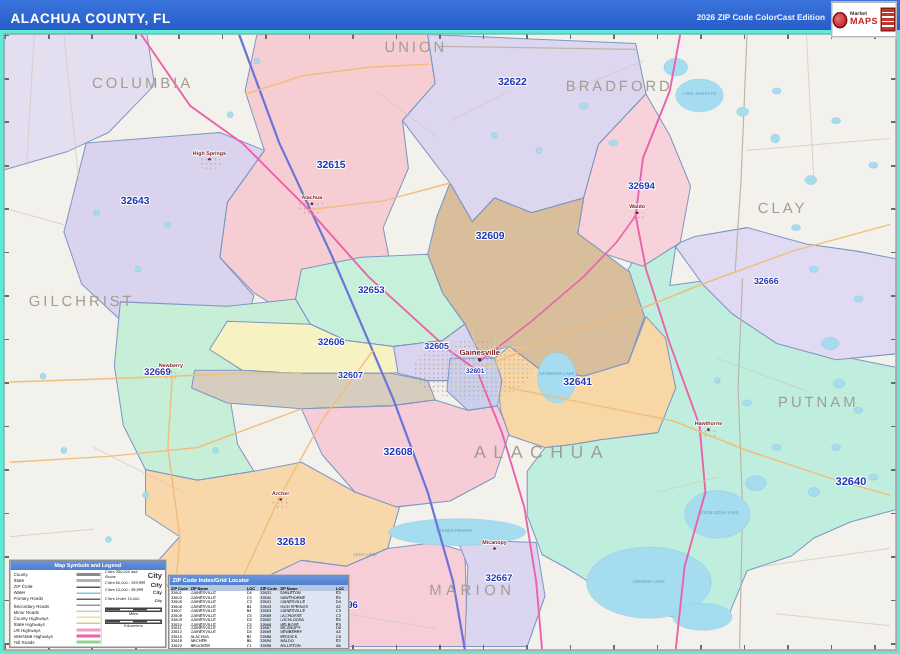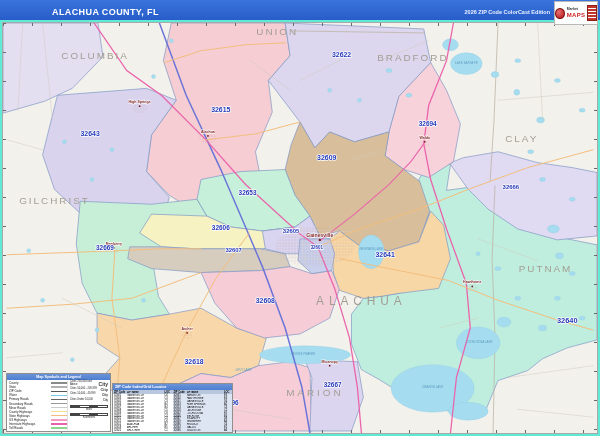--- a/index.html
+++ b/index.html
@@ -1,21 +1,21 @@
 <!DOCTYPE html>
 <html><head>
 <meta charset="utf-8">
 <style>
   html,body{margin:0;padding:0;}
   body{width:600px;height:436px;position:relative;overflow:hidden;background:#c9c9c9;
        font-family:"Liberation Sans",sans-serif;}
   .sheet{position:absolute;inset:0;background:#ffffff;}
   
   .topbar{position:absolute;top:0;left:0;right:0;height:24px;background:linear-gradient(#3a74dd,#2458c4);
-          display:flex;align-items:center;padding-left:45px;}
+          display:flex;align-items:center;}
   .topbar .title{color:#fff;font-weight:bold;font-size:9px;letter-spacing:.4px;margin-left:7px;}
   .topbar .edition{color:#e8efff;font-size:5.5px;margin-left:auto;margin-right:50px;font-weight:bold;}
   .logo{position:absolute;top:1px;right:2px;width:42px;height:22px;background:#fff;border:1px solid #b9b9b9;
         display:flex;align-items:center;justify-content:center;gap:2px;z-index:5;}
   .logo .globe{width:9px;height:9px;border-radius:50%;background:radial-gradient(circle at 35% 35%,#e87070,#b31217);
         border:1px solid #7a0c0c;}
   .logo .btxt{display:flex;flex-direction:column;line-height:1;}
   .logo .b1{font-size:3.5px;color:#333;font-weight:bold;}
   .logo .b2{font-size:6px;color:#cc1f1f;font-weight:bold;letter-spacing:.3px;}
   .logo .stamp{width:9px;height:14px;background:repeating-linear-gradient(#c3342a 0 2px,#fff 2px 3px);border:1px solid #8c1d16;}

